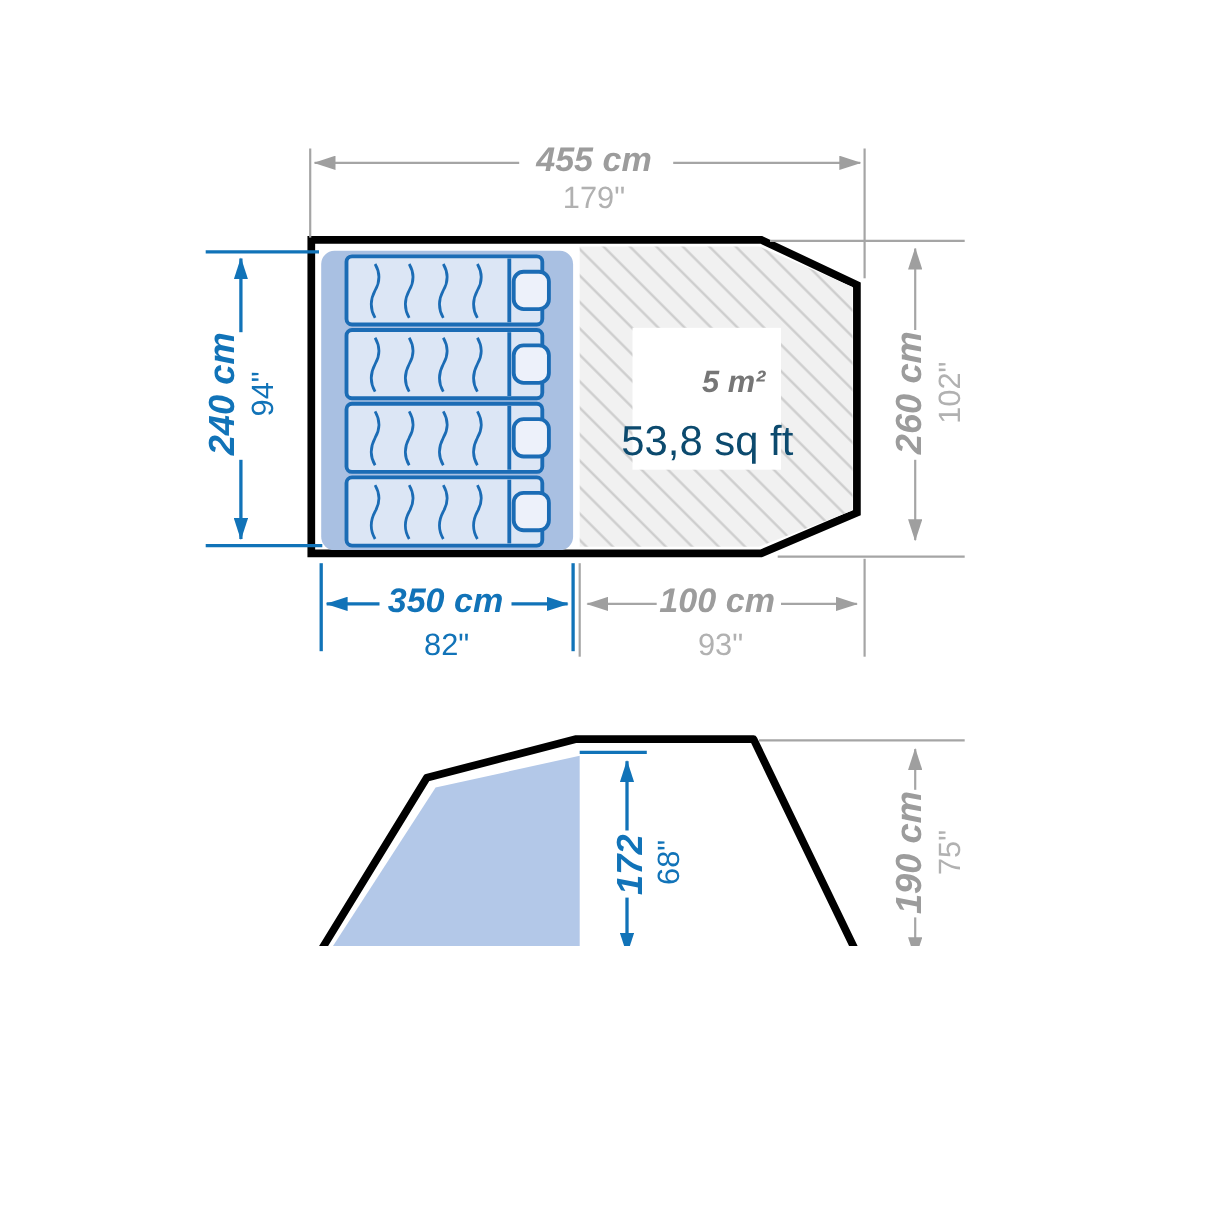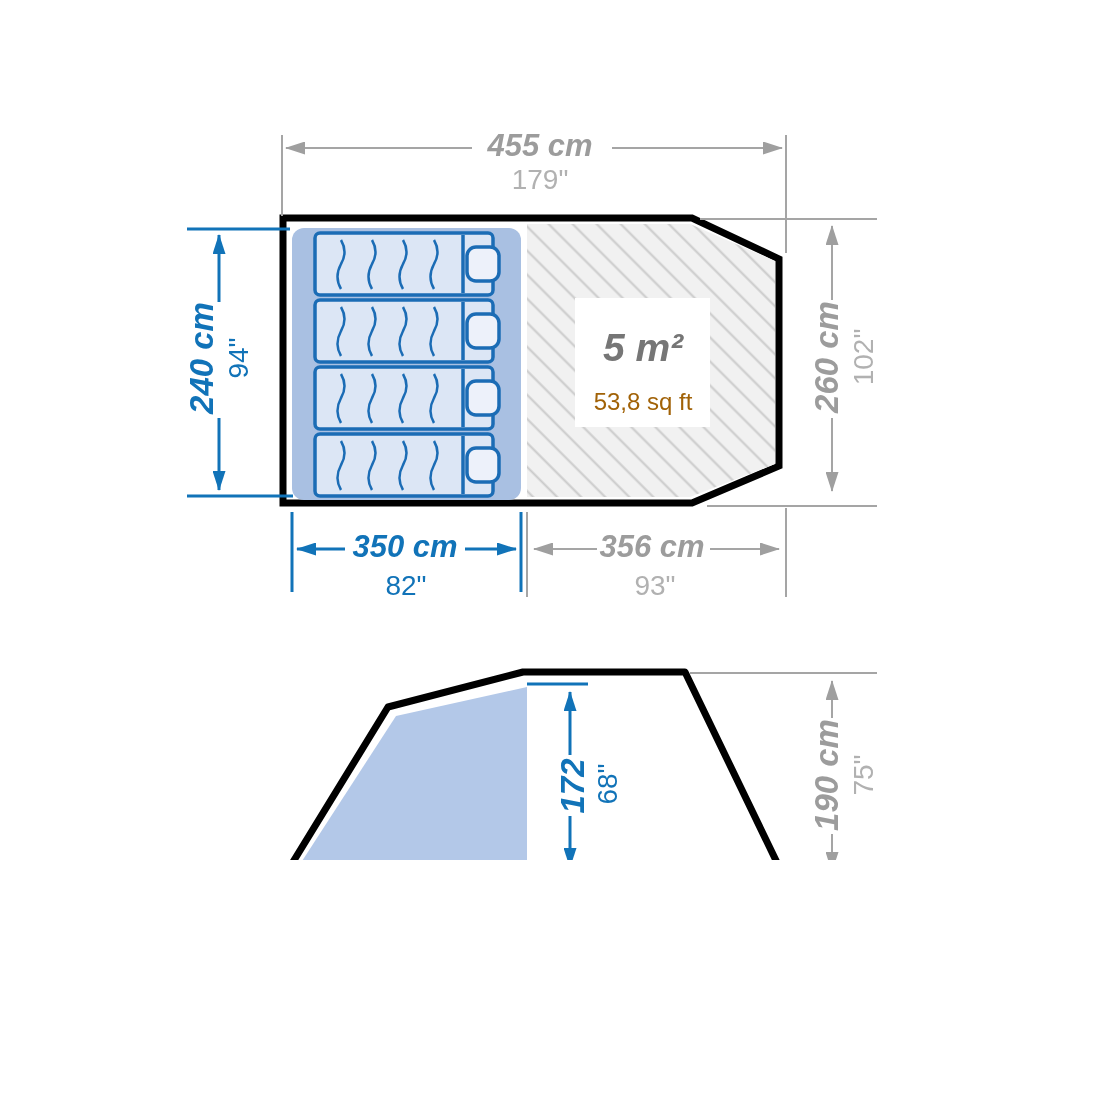--- a/index.html
+++ b/index.html
@@ -5,22 +5,22 @@
   html,body{margin:0;padding:0;background:#fff;}
   .stage{position:relative;width:1100px;height:860px;background:#fff;overflow:hidden;
          font-family:"Liberation Sans",sans-serif;}
   .stage svg{position:absolute;left:0;top:0;}
   .lbl{position:absolute;white-space:nowrap;transform:translate(-50%,-50%);line-height:1;}
   .lbl.rot{transform:translate(-50%,-50%) rotate(-90deg);}
   .cm{font-size:31px;font-weight:bold;font-style:italic;color:#9c9c9c;}
   .cm.rot{font-size:33px;}
   .in{font-size:28px;color:#b1b1b1;}
   .blue{color:#1173b8;}
-  .area-m2{font-size:39px;font-weight:bold;font-style:italic;color:#767676;}
-  .area-sqft{font-size:24px;color:#a16207;}
+  .area-m2{font-size:28px;font-weight:bold;font-style:italic;color:#767676;margin-left:24px;}
+  .area-sqft{font-size:38px;color:#0c4a6e;}
   .bar{position:absolute;background:#acacac;top:987px;height:91px;}
   .bar-left{left:22px;width:790px;}
   .bar-right{left:822px;width:258px;}
 </style>
 </head>
 <body>
 
 <div class="stage">
 
   <svg width="1100" height="1100" viewBox="0 0 1100 1100">
@@ -125,21 +125,21 @@
   </svg>
 
   <div class="lbl cm" style="left:540px;top:145px;">455 cm</div>
   <div class="lbl in" style="left:540px;top:180px;">179"</div>
   <div class="lbl cm rot blue" style="left:201px;top:358px;">240 cm</div>
   <div class="lbl in rot blue" style="left:239px;top:358px;">94"</div>
   <div class="lbl cm rot" style="left:826px;top:357px;">260 cm</div>
   <div class="lbl in rot" style="left:864px;top:357px;">102"</div>
   <div class="lbl cm blue" style="left:405px;top:546px;">350 cm</div>
   <div class="lbl in blue" style="left:406px;top:586px;">82"</div>
-  <div class="lbl cm" style="left:652px;top:546px;">356 cm</div>
+  <div class="lbl cm" style="left:652px;top:546px;">100 cm</div>
   <div class="lbl in" style="left:655px;top:586px;">93"</div>
   <div class="lbl area-m2" style="left:643px;top:347px;">5 m²</div>
   <div class="lbl area-sqft" style="left:643px;top:402px;">53,8 sq ft</div>
 
   <div class="lbl cm rot blue" style="left:572px;top:786px;">172</div>
   <div class="lbl in rot blue" style="left:608px;top:784px;">68"</div>
   <div class="lbl cm rot" style="left:826px;top:775px;">190 cm</div>
   <div class="lbl in rot" style="left:864px;top:775px;">75"</div>
 
   <div class="bar bar-left">

